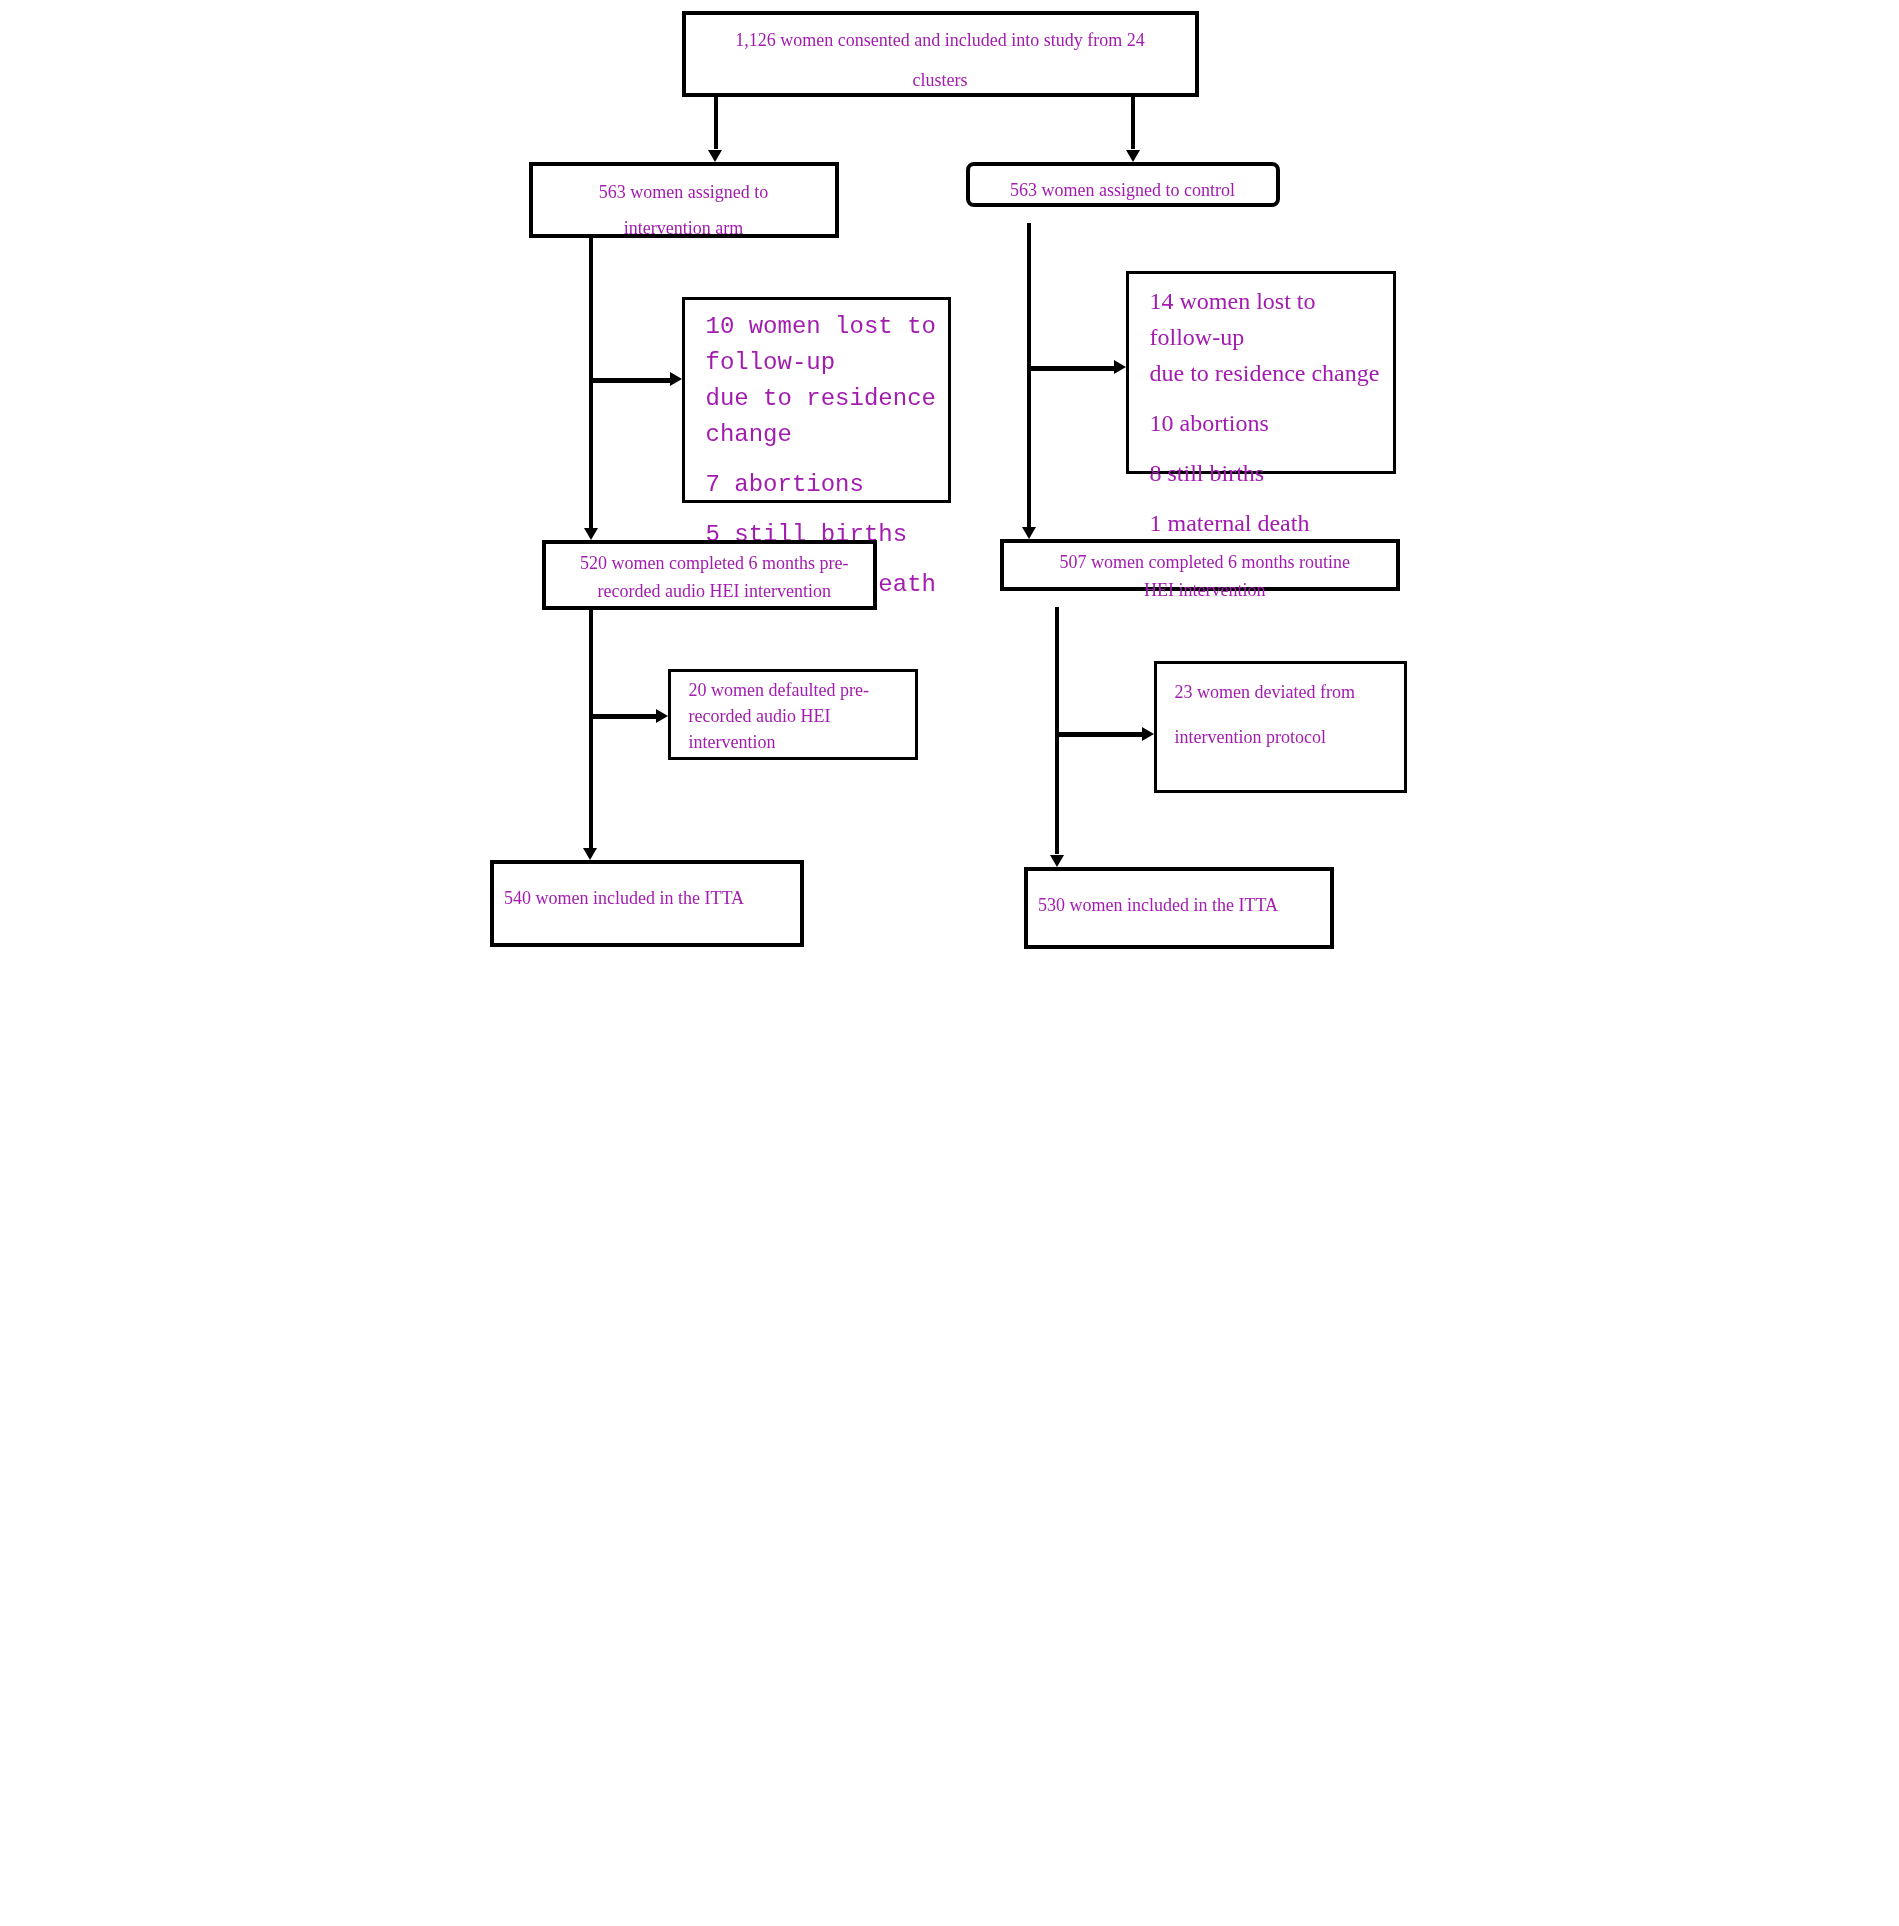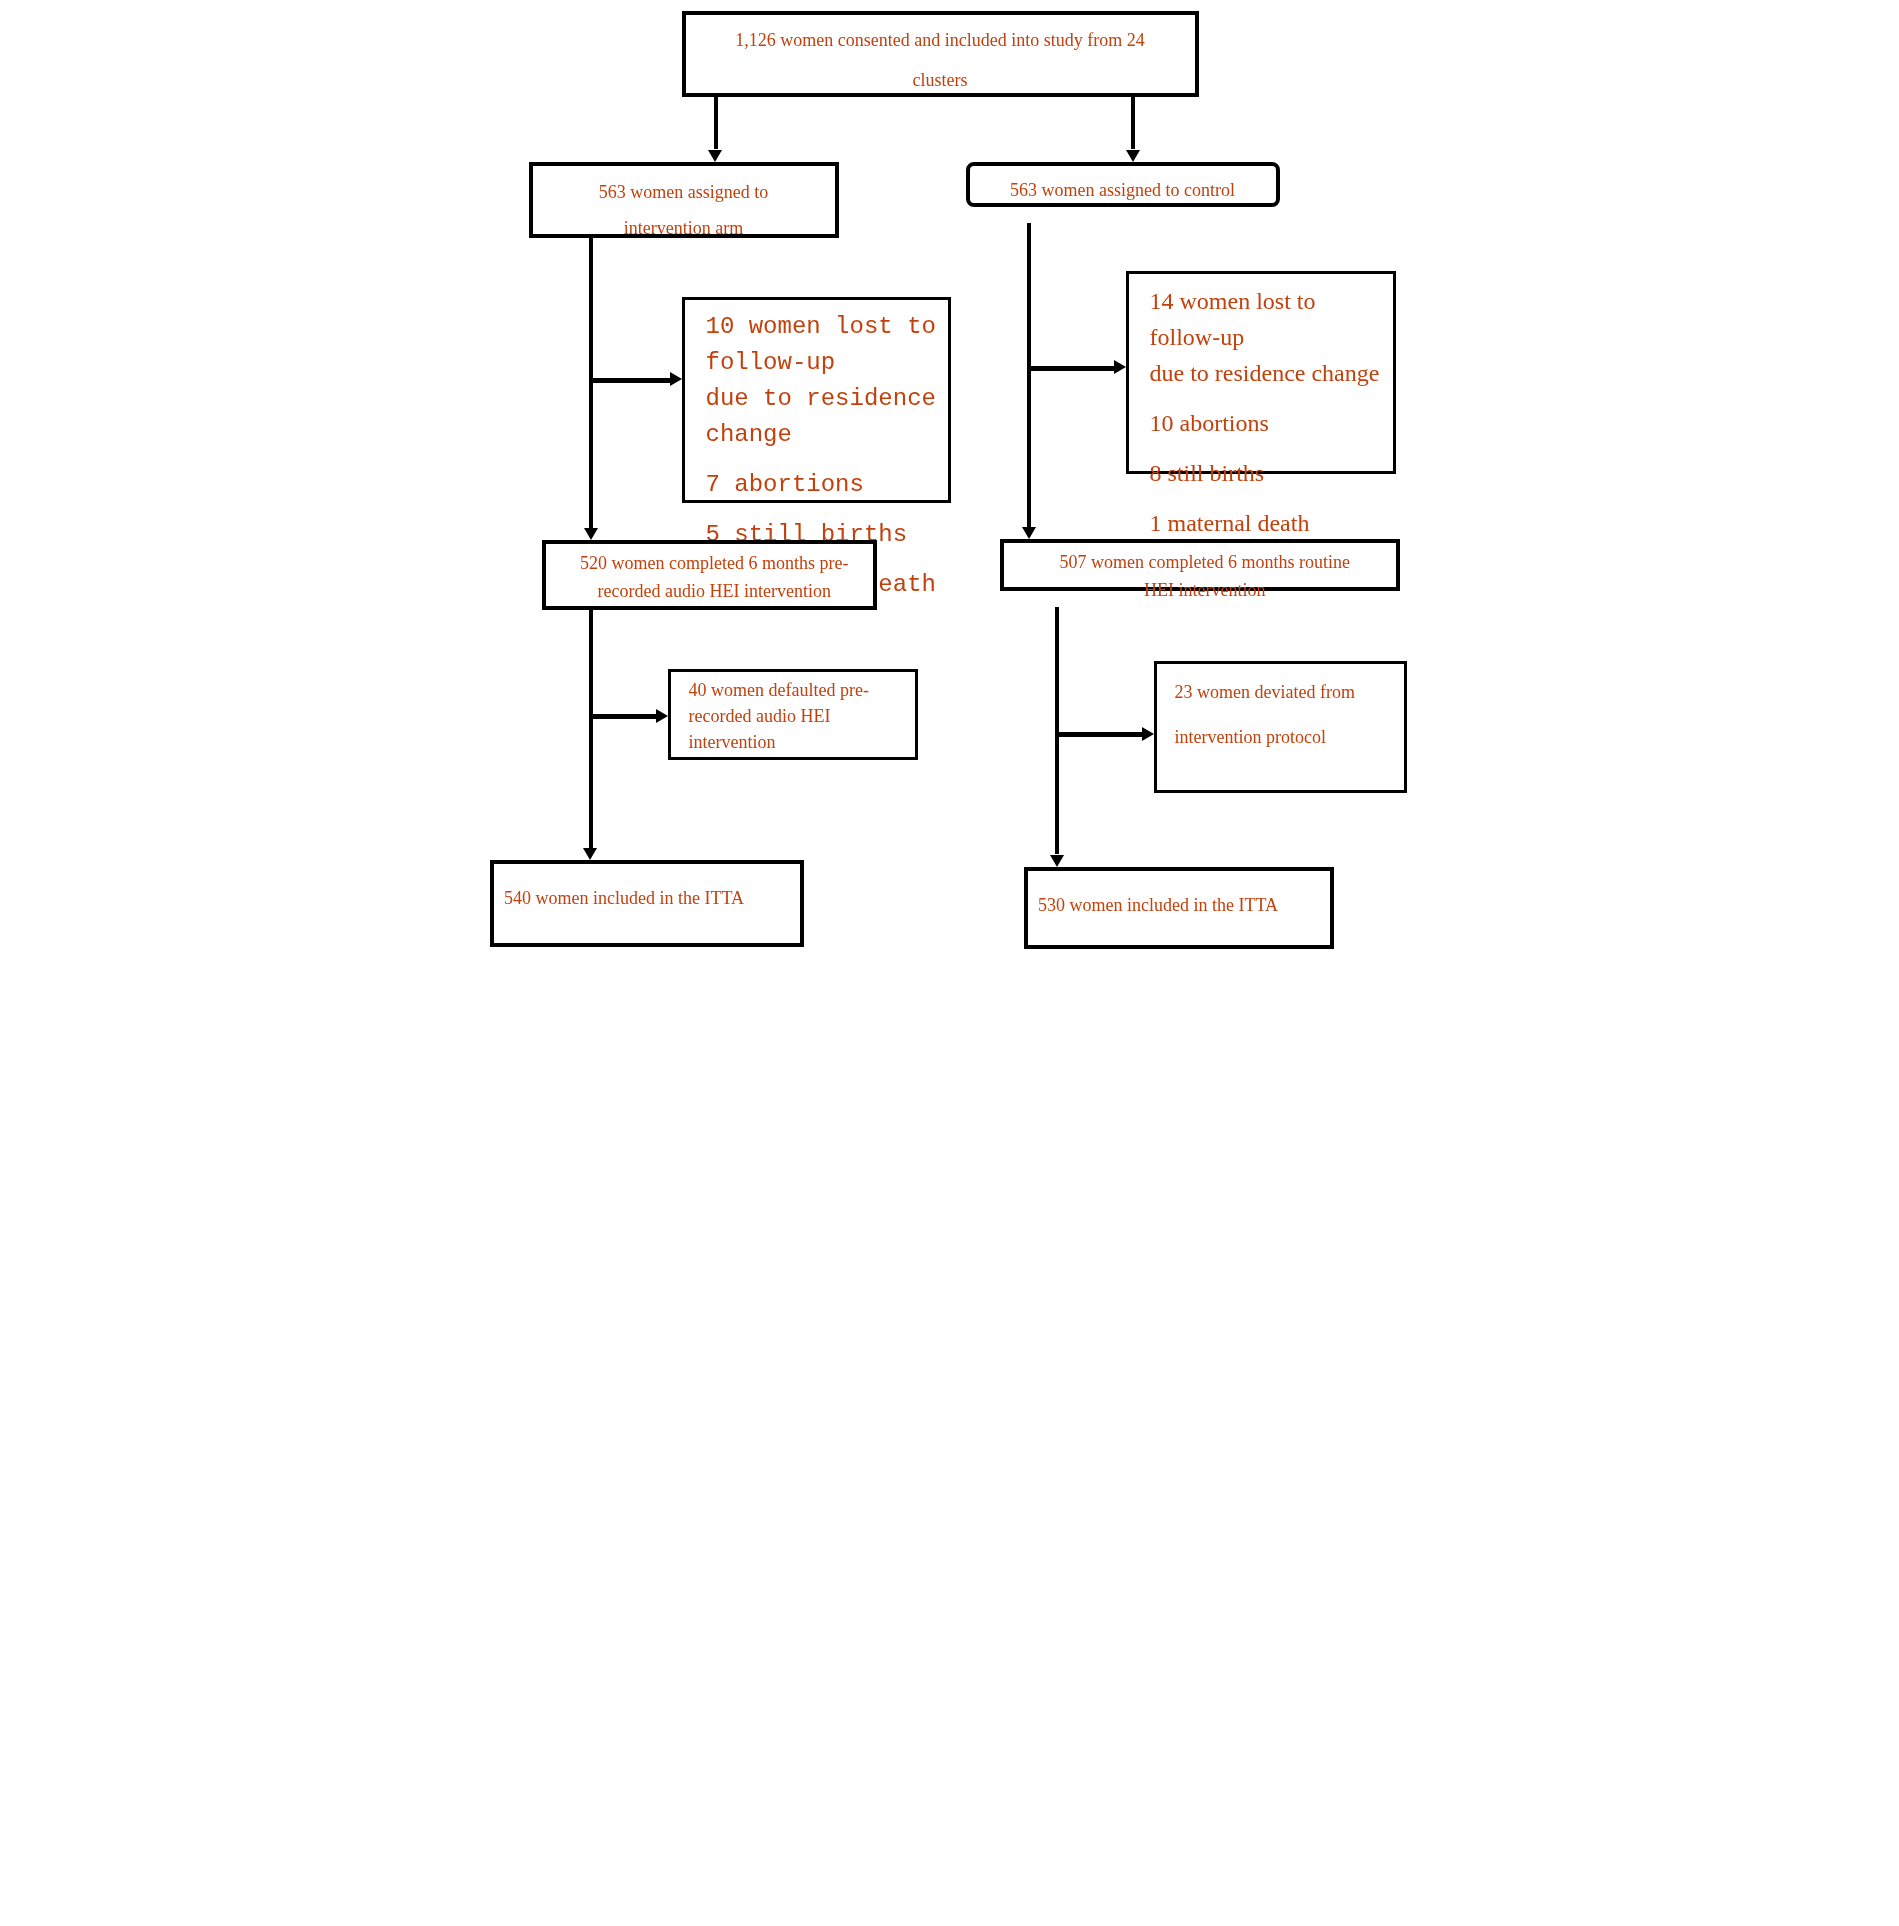--- a/index.html
+++ b/index.html
@@ -7,21 +7,21 @@
     padding: 0;
     background: #ffffff;
   }
   .canvas {
     position: relative;
     width: 950px;
     height: 963px;
     margin: 0 auto;
     background: #ffffff;
     font-family: "Liberation Serif", "DejaVu Serif", serif;
-    color: #c2410c;
+    color: #a21caf;
     overflow: hidden;
   }
   .node {
     position: absolute;
     box-sizing: border-box;
     border: 4.5px solid #000000;
     background: #ffffff;
     font-size: 18px;
     line-height: 1.5;
   }
@@ -139,21 +139,21 @@
 HEI intervention</div>
   </div>
 
   <div class="line vline" style="left:114px; top:609px; height:239px;"></div>
   <div class="arrow-down" style="left:108px; top:848px;"></div>
 
   <div class="line hline" style="left:116px; top:714px; width:67px;"></div>
   <div class="arrow-right" style="left:181px; top:709px;"></div>
 
   <div class="node thin lh-def" style="left:193px; top:669px; width:250px; height:91px;">
-    <div class="node-text">40 women defaulted pre-
+    <div class="node-text">20 women defaulted pre-
 recorded audio HEI
 intervention</div>
   </div>
 
   <div class="line vline" style="left:580px; top:607px; height:247px;"></div>
   <div class="arrow-down" style="left:575px; top:855px;"></div>
 
   <div class="line hline" style="left:582px; top:732px; width:86px;"></div>
   <div class="arrow-right" style="left:667px; top:727px;"></div>
 

